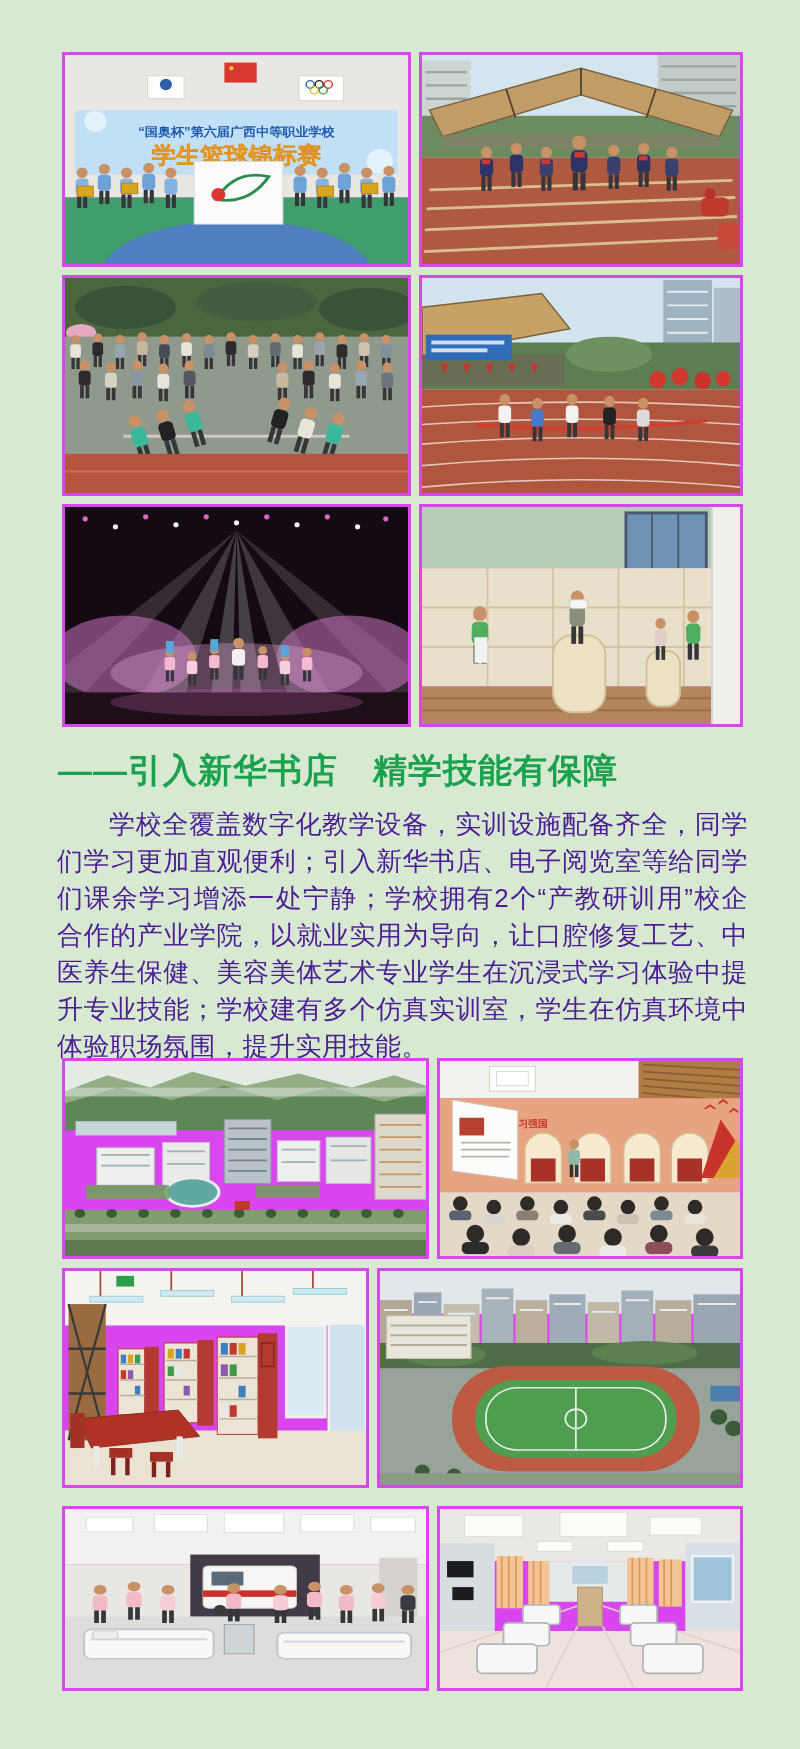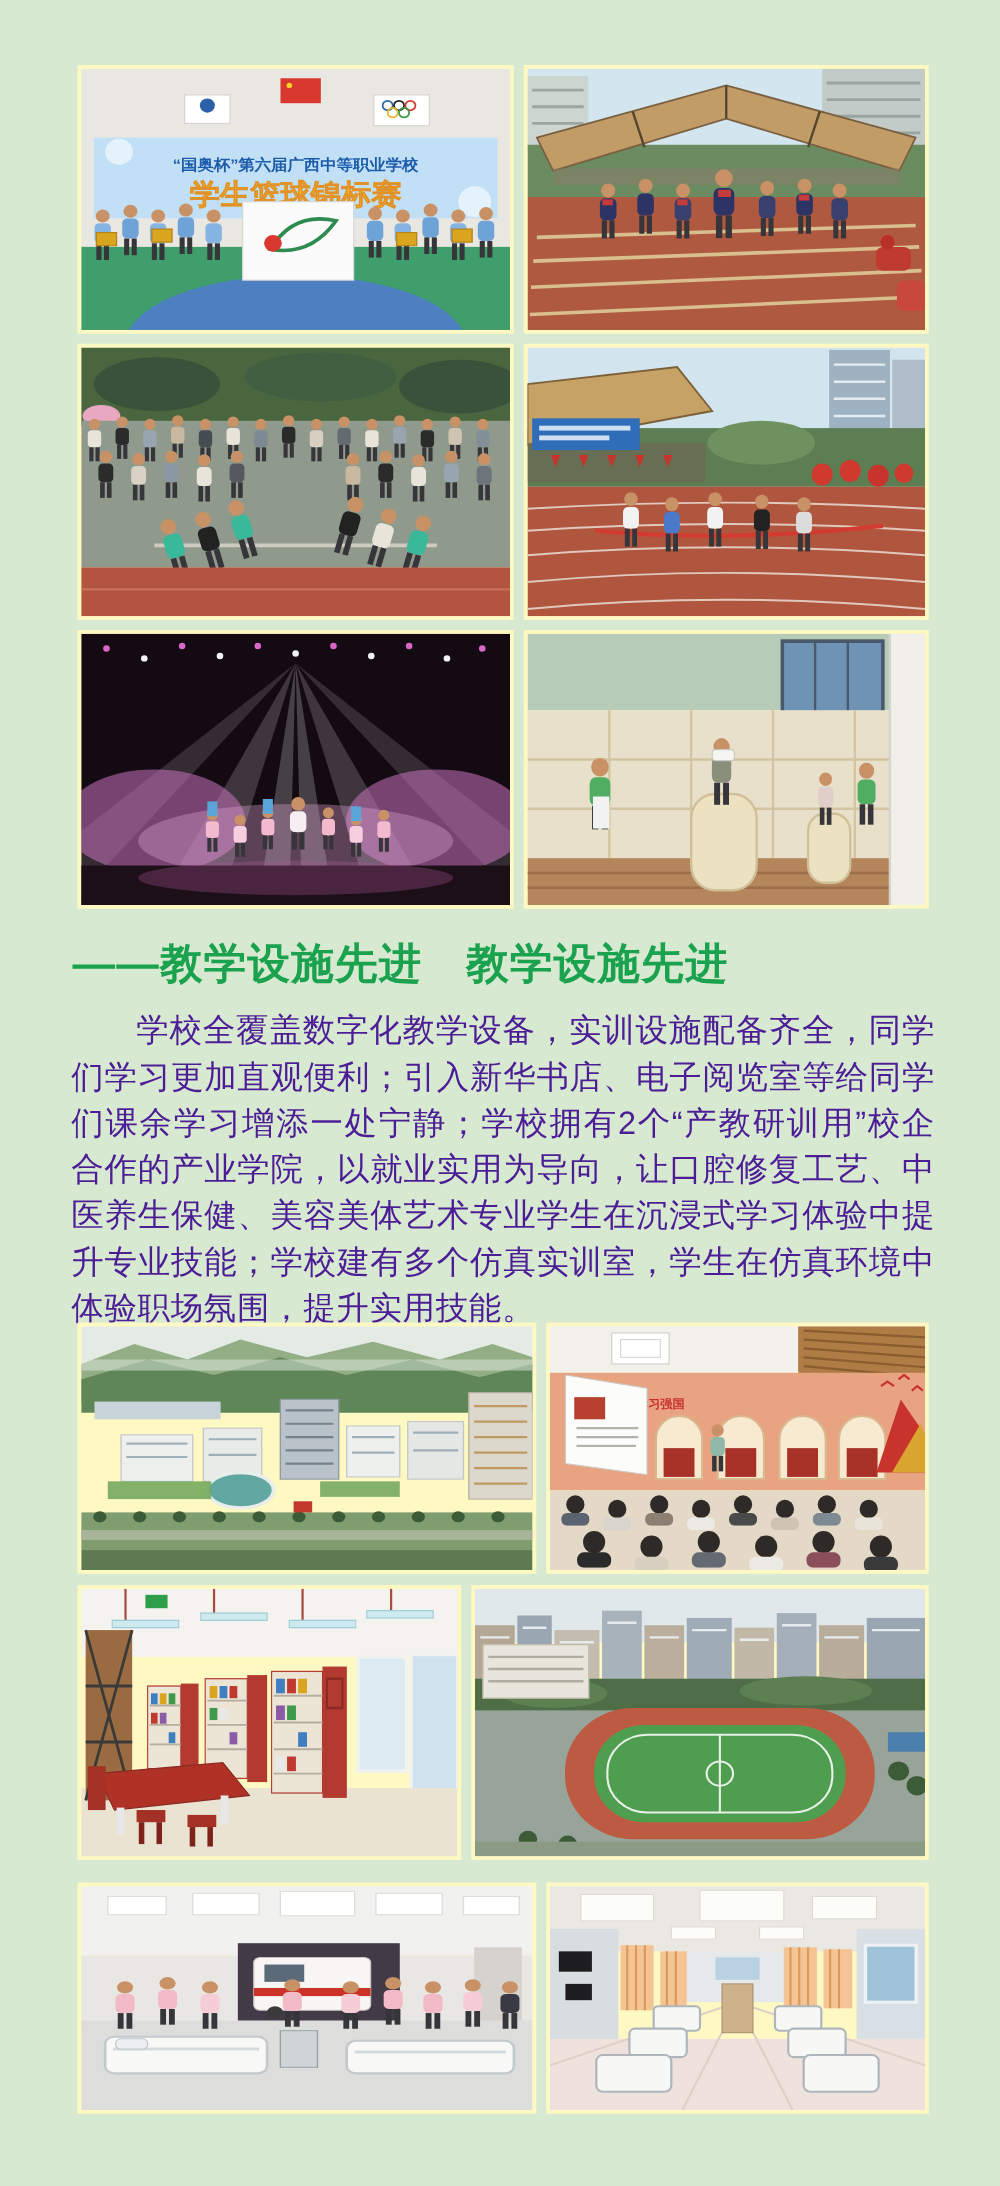--- a/index.html
+++ b/index.html
@@ -1,21 +1,21 @@
 <!DOCTYPE html>
 <html><head>
 <meta charset="utf-8">
 <style>
   html,body{margin:0;padding:0;}
   body{
     width:800px;height:1749px;position:relative;overflow:hidden;
     background:#d7e9d1;
     font-family:"Liberation Sans","DejaVu Sans",sans-serif;
   }
-  .ph{position:absolute;background:#fef9c3;padding:3px;box-sizing:border-box;margin:0;}
+  .ph{position:absolute;background:#d946ef;padding:3px;box-sizing:border-box;margin:0;}
   .ph svg{width:100%;height:100%;display:block;}
   
   #ph-basketball{left:62px;top:52px;width:349px;height:215px;}
   #ph-folkdance {left:419px;top:52px;width:324px;height:215px;}
   #ph-tugofwar  {left:62px;top:275px;width:349px;height:221px;}
   #ph-trackrace {left:419px;top:275px;width:324px;height:221px;}
   #ph-stageshow {left:62px;top:504px;width:349px;height:223px;}
   #ph-vrtraining{left:419px;top:504px;width:324px;height:223px;}
   
   #ph-campus    {left:62px;top:1058px;width:367px;height:201px;}
@@ -329,21 +329,21 @@
   <g>
     <rect x="240" y="146" width="36" height="56" rx="14" fill="#ece2c2" stroke="#d0c098" stroke-width="2"></rect>
     <use href="#person" x="244" y="112" width="22" height="44" style="color:#e0cfc8"></use>
   </g>
   <use href="#person" x="278" y="104" width="24" height="52" style="color:#4fae62"></use>
   <rect x="310" y="0" width="30" height="220" fill="#f1efe9"></rect>
   <line x1="310" y1="0" x2="310" y2="220" stroke="#d6d4cc" stroke-width="2"></line>
 </svg>
 </figure>
 
-<h2 class="section-heading">——教学设施先进　教学设施先进</h2>
+<h2 class="section-heading">——引入新华书店　精学技能有保障</h2>
 <p class="body-paragraph">学校全覆盖数字化教学设备，实训设施配备齐全，同学们学习更加直观便利；引入新华书店、电子阅览室等给同学们课余学习增添一处宁静；学校拥有2个“产教研训用”校企合作的产业学院，以就业实用为导向，让口腔修复工艺、中医养生保健、美容美体艺术专业学生在沉浸式学习体验中提升专业技能；学校建有多个仿真实训室，学生在仿真环境中体验职场氛围，提升实用技能。</p>
 
 <figure class="ph" id="ph-campus">
 <svg viewBox="0 0 340 220" preserveAspectRatio="none">
   <rect width="340" height="70" fill="#e3ebe4"></rect>
   <polygon points="0,34 40,16 80,30 120,12 170,28 220,14 270,30 310,16 340,28 340,70 0,70" fill="#93ad85"></polygon>
   <polygon points="0,48 50,30 100,44 150,28 200,44 250,30 300,46 340,34 340,78 0,78" fill="#5e8658"></polygon>
   <rect y="30" width="340" height="10" fill="#e3ebe4" opacity="0.5"></rect>
   <rect x="10" y="68" width="95" height="16" fill="#c9d3da"></rect>
   <g>

